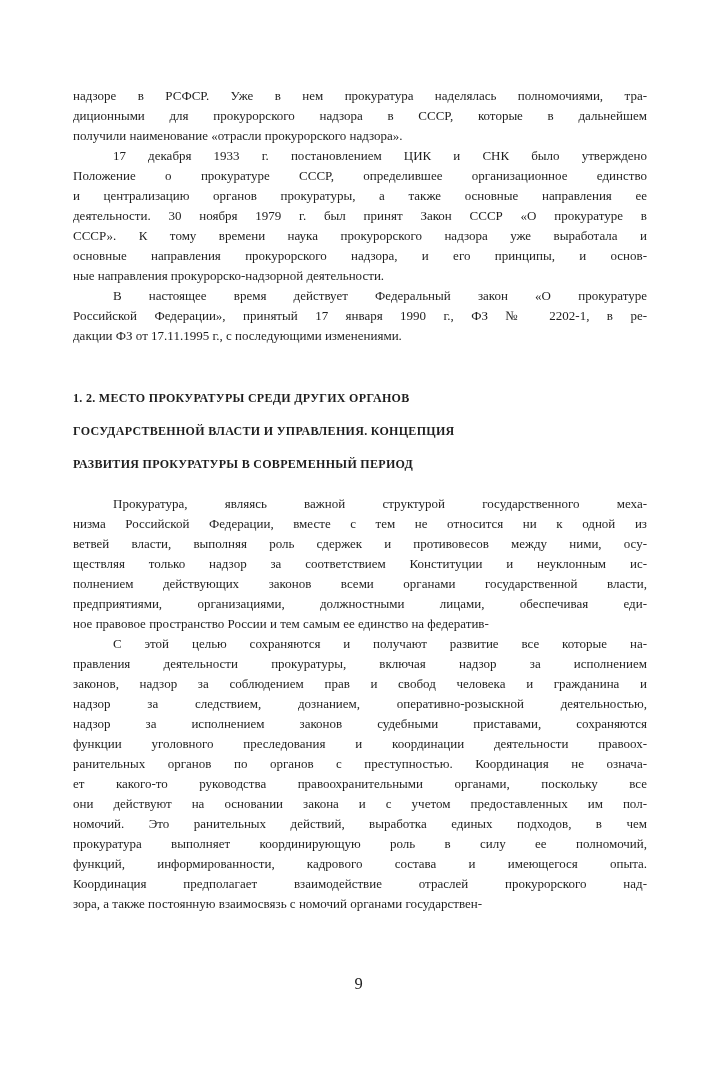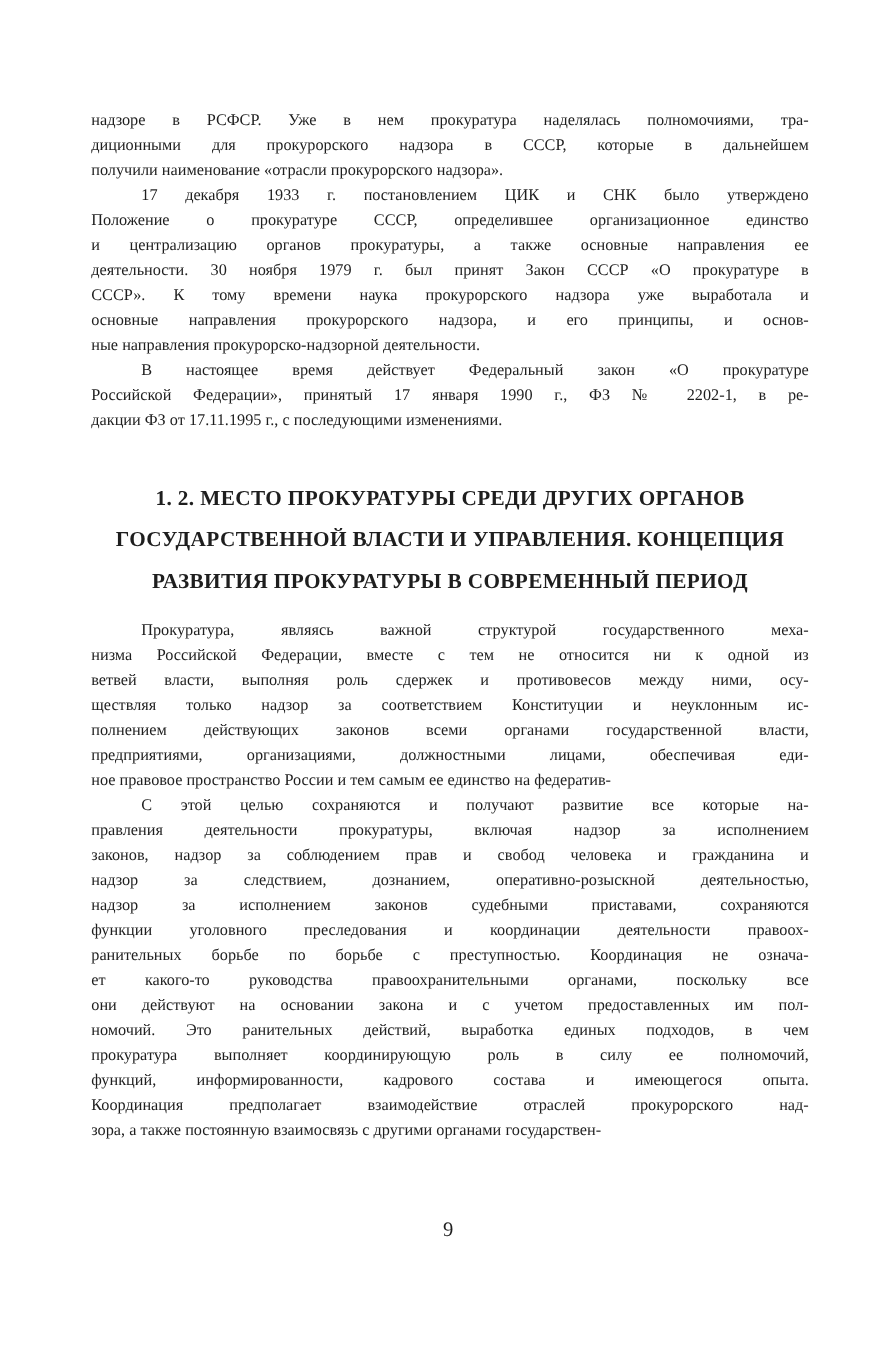--- a/index.html
+++ b/index.html
@@ -15,24 +15,23 @@
     position: absolute;
     top: 86px; left: 73px;
     width: 574px;
   }
   .para { font-size: 13px; line-height: 20px; margin: 0; }
   .para .line { text-align: justify; text-align-last: justify; }
   .para .line:last-child { text-align-last: left; }
   .para.indented .line:first-child { text-indent: 40px; }
   .heading {
     margin: 36px 0 13px 0;
-    font-size: 17px;
+    font-size: 12px;
     line-height: 33px;
     font-weight: bold;
-    text-align: center;
     letter-spacing: 0.3px;
   }
   .heading .hline { white-space: nowrap; }
   .pagenum {
     position: absolute;
     top: 974px; left: 0;
     width: 717px;
     text-align: center;
     font-size: 16.5px;
   }
@@ -81,26 +80,26 @@
       <div class="line">ное правовое пространство России и тем самым ее единство на федератив-</div>
     </div>
 
     <div class="para indented">
       <div class="line">С этой целью сохраняются и получают развитие все которые на-</div>
       <div class="line">правления деятельности прокуратуры, включая надзор за исполнением</div>
       <div class="line">законов, надзор за соблюдением прав и свобод человека и гражданина и</div>
       <div class="line">надзор за следствием, дознанием, оперативно-розыскной деятельностью,</div>
       <div class="line">надзор за исполнением законов судебными приставами, сохраняются</div>
       <div class="line">функции уголовного преследования и координации деятельности правоох-</div>
-      <div class="line">ранительных борьбе по борьбе с преступностью. Координация не означа-</div>
+      <div class="line">ранительных органов по органов с преступностью. Координация не означа-</div>
       <div class="line">ет какого-то руководства правоохранительными органами, поскольку все</div>
       <div class="line">они действуют на основании закона и с учетом предоставленных им пол-</div>
       <div class="line">номочий. Это ранительных действий, выработка единых подходов, в чем</div>
       <div class="line">прокуратура выполняет координирующую роль в силу ее полномочий,</div>
       <div class="line">функций, информированности, кадрового состава и имеющегося опыта.</div>
       <div class="line">Координация предполагает взаимодействие отраслей прокурорского над-</div>
-      <div class="line">зора, а также постоянную взаимосвязь с другими органами государствен-</div>
+      <div class="line">зора, а также постоянную взаимосвязь с номочий органами государствен-</div>
     </div>
 
   </div>
 
   <div class="pagenum">9</div>
 </div>
 
 </body></html>

